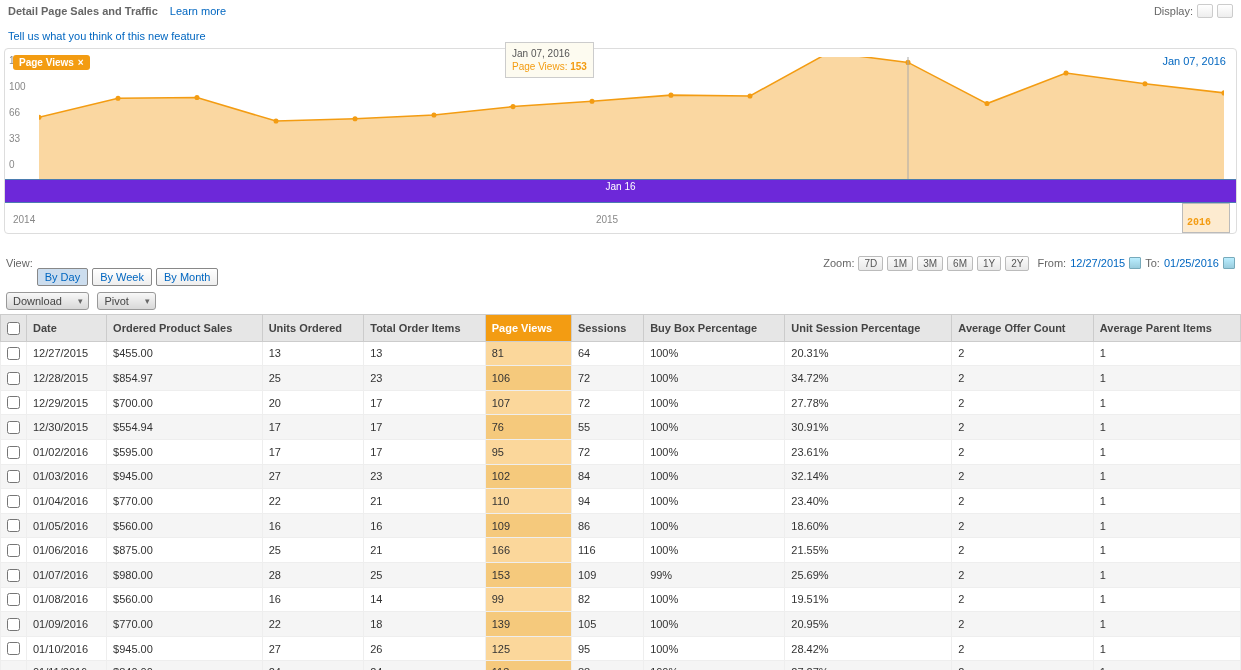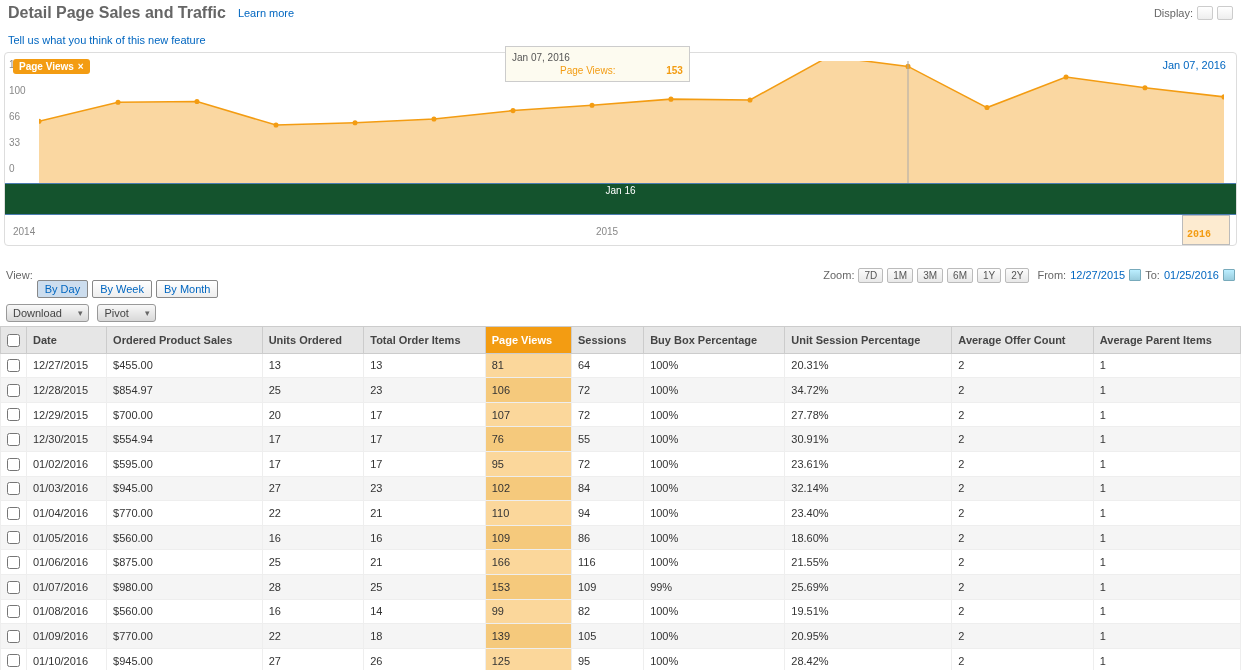--- a/index.html
+++ b/index.html
@@ -1,35 +1,35 @@
 <!DOCTYPE html>
 <html><head>
 <meta charset="utf-8">
 <style>
 * { box-sizing: border-box; margin: 0; padding: 0; }
 body { font-family: Arial, Helvetica, sans-serif; font-size: 11px; color: #333; background: #fff; width: 1241px; }
 .header { display: flex; align-items: center; padding: 4px 8px; gap: 12px; }
-.header .title { font-weight: bold; font-size: 16px; color: #666; }
+.header .title { font-weight: bold; font-size: 11px; color: #666; }
 .header a { color: #0066c0; text-decoration: none; font-size: 11px; }
 .header .spacer { flex: 1; }
 .header .display { color: #666; display: flex; align-items: center; gap: 4px; padding-left: 12px; }
 .header .ctl { width: 16px; height: 14px; border: 1px solid #ccc; border-radius: 2px; background: linear-gradient(#fff,#eee); display:inline-block; }
 .subheader { padding: 0 8px 6px 8px; margin-top: 8px; }
 .subheader a { color: #0066c0; text-decoration: none; }
 .chart-wrap { border: 1px solid #ddd; border-radius: 4px; margin: 0 4px; position: relative; }
 .chip { position: absolute; top: 6px; left: 8px; background: #f39c12; color: #fff; font-size: 10px; font-weight: bold; padding: 2px 6px; border-radius: 3px; z-index: 5; }
 .chip .x { margin-left: 4px; }
 .chart-date { position: absolute; top: 6px; right: 10px; color: #0066c0; font-size: 11px; z-index:5; }
 .tooltip { position: absolute; top: -7px; left: 500px; background: #fdfbf0; border: 1px solid #ccc; font-size: 10px; padding: 4px 6px; z-index: 6; line-height: 1.3; }
 .tooltip .d { color: #555; }
-.tooltip .pv { color: #f39c12; margin-left: 48px; }
+.tooltip .pv { color: #f39c12; }
 .chart-body { height: 130px; position: relative; padding: 8px 12px 0 34px; }
 .yaxis span { position: absolute; left: 4px; font-size: 10px; color: #888; }
 svg.area { width: 100%; height: 100%; display: block; }
-.nav-band { height: 32px; background: #14532d; color: #fff; font-size: 10px; text-align: center; line-height: 14px; border-top: 1px solid #4b7cb0; border-bottom: 1px solid #4b7cb0; }
+.nav-band { height: 24px; background: #6d28d9; color: #fff; font-size: 10px; text-align: center; line-height: 14px; border-top: 1px solid #4b7cb0; border-bottom: 1px solid #4b7cb0; }
 .overview { height: 30px; position: relative; }
 .overview .yr { position: absolute; bottom: 8px; font-size: 10px; color: #888; }
 .overview .spark { position: absolute; inset:0; background: linear-gradient(to right, rgba(0,0,0,0), rgba(0,0,0,0)); }
 .overview .ovbox { position:absolute; right:6px; top:0; bottom:0; width:48px; border:1px solid #bbb; background:rgba(243,156,18,.2);font-family:Liberation Mono, monospace; }
 .overview .ovbox .yr16 { position:absolute; left:4px; bottom:4px; color:#f39c12; font-size:10px; font-weight:bold; }
 .controls { display: flex; align-items: center; padding: 6px 6px; gap: 8px; font-size: 11px; }
 .controls .left { display: flex; align-items: center; gap: 4px; }
 .controls .left span.lbl { color: #666; }
 .controls button.tab { border: 1px solid #888; background: linear-gradient(#fff,#eee); padding: 2px 7px; font-size: 11px; cursor: pointer; color: #0066c0; border-radius: 2px; margin-top: 28px; }
 .controls button.sel { background: #cde; }

